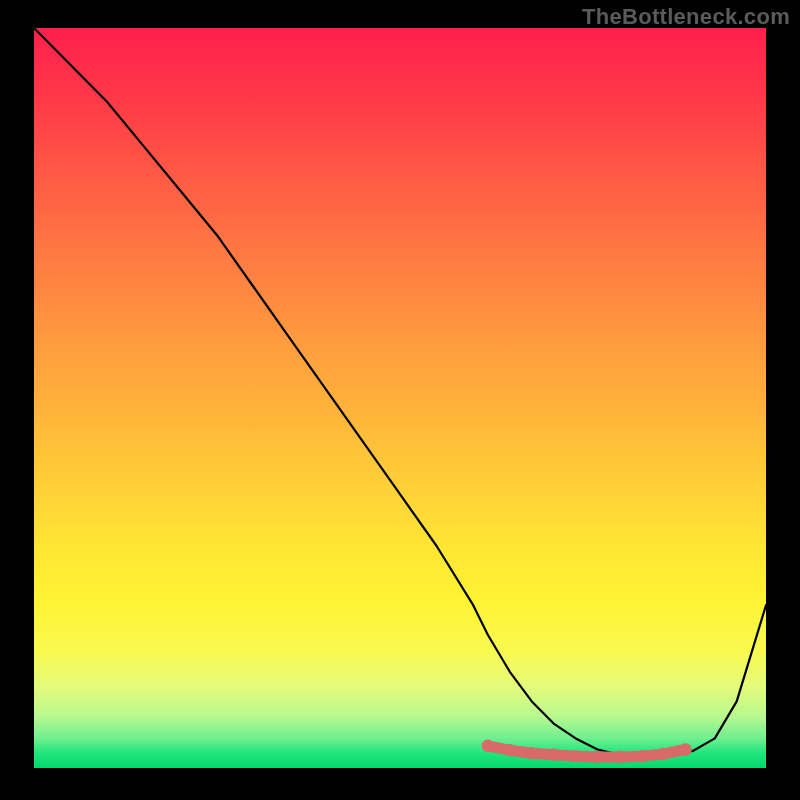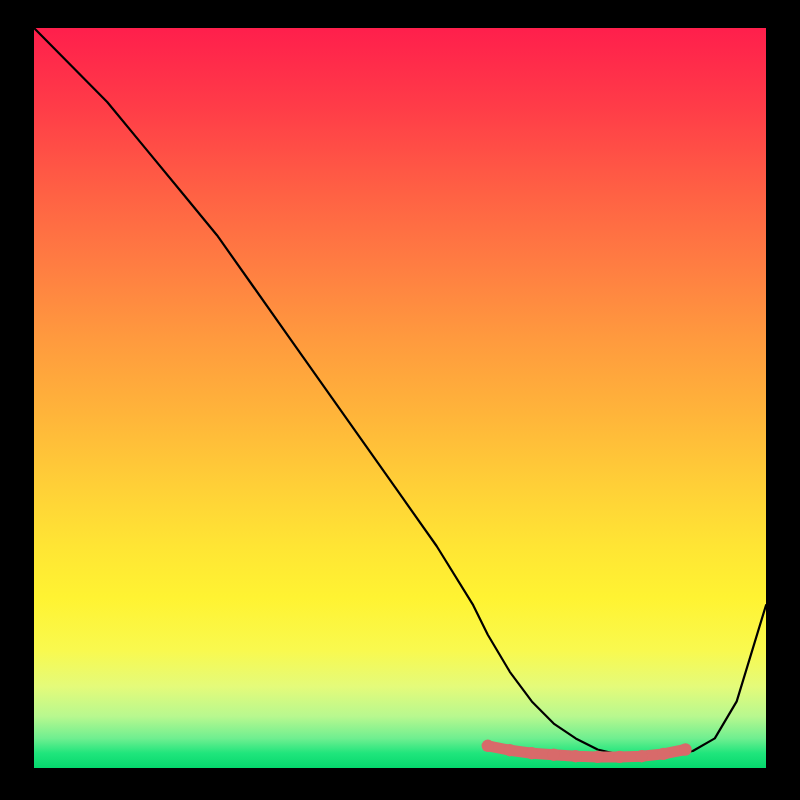--- a/index.html
+++ b/index.html
@@ -63,20 +63,21 @@
     position: absolute;
     inset: 0;
     width: 100%;
     height: 100%;
   }
 </style>
 </head>
 <body>
 
 <div class="stage">
+  <div class="watermark">TheBottleneck.com</div>
 
   <div class="plot-area">
     <div class="gradient"></div>
     <svg class="overlay" viewBox="0 0 732 740" preserveAspectRatio="none">
       <path fill="none" stroke="#000000" stroke-width="2.2" stroke-linejoin="round" stroke-linecap="round" d="M0.0 0.0 L36.6 37.0 L73.2 74.0 L109.8 118.4 L146.4 162.8 L183.0 207.2 L219.6 259.0 L256.2 310.8 L292.8 362.6 L329.4 414.4 L366.0 466.2 L402.6 518.0 L439.2 577.2 L453.8 606.8 L475.8 643.8 L497.8 673.4 L519.7 695.6 L541.7 710.4 L563.6 721.5 L585.6 726.7 L607.6 728.9 L629.5 728.2 L658.8 723.0 L680.8 710.4 L702.7 673.4 L732.0 577.2"></path>
       <path fill="none" stroke="#d86a6a" stroke-width="11" stroke-linecap="round" stroke-linejoin="round" d="M453.8 717.8 L475.8 722.2 L497.8 725.2 L519.7 726.7 L541.7 728.2 L563.6 728.9 L585.6 728.9 L607.6 728.2 L629.5 725.9 L651.5 721.5"></path>
       <g fill="#d86a6a">
           <circle cx="453.8" cy="717.8" r="6.2"></circle>
           <circle cx="475.8" cy="722.2" r="6.2"></circle>
           <circle cx="497.8" cy="725.2" r="6.2"></circle>

